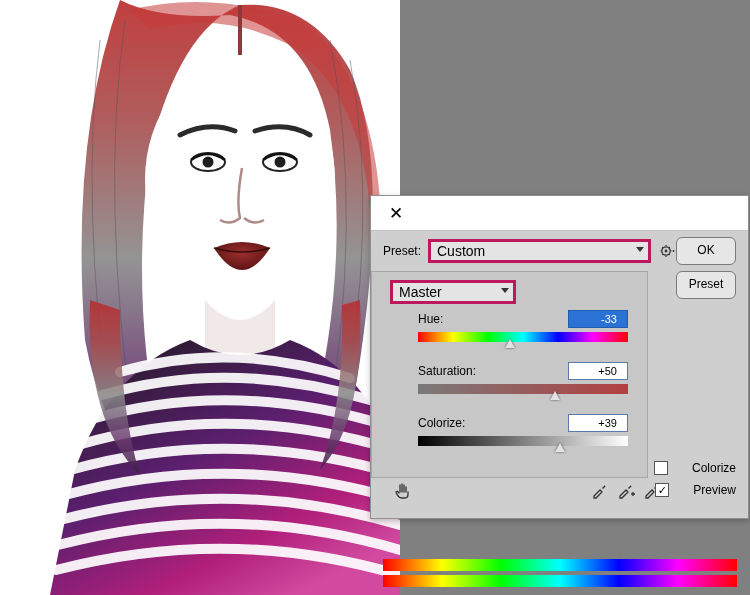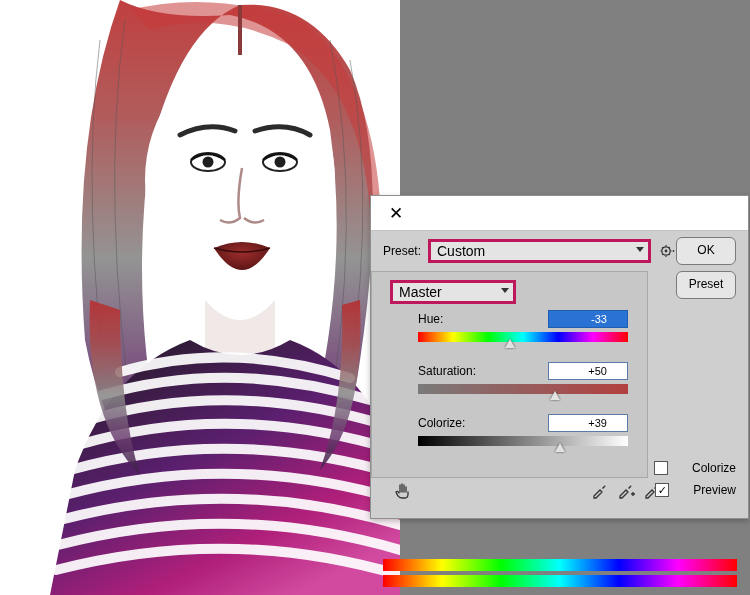--- a/index.html
+++ b/index.html
@@ -23,21 +23,21 @@
 .ok-btn,.cancel-btn{position:absolute;right:12px;width:58px;height:26px;background:#e6e6e6;border:1px solid #7a7a7a;border-radius:6px;text-align:center;line-height:24px;font-size:12px}
 .ok-btn{top:6px}
 .cancel-btn{top:40px}
 .inner{position:absolute;left:0;top:40px;width:275px;height:205px;border:1px solid #a8a8a8;background:#c7c7c7}
 .master{position:absolute;left:18px;top:8px;width:108px}
 .param{position:absolute;left:46px;width:210px}
 .param.hue{top:40px}
 .param.sat{top:92px}
 .param.lig{top:144px}
 .param .plbl{position:absolute;left:0;top:0}
-.param .val{position:absolute;right:0;top:-2px;width:38px;height:16px;border:1px solid #5a7aa8;background:#fff;text-align:right;padding:0 20px;font-size:11px;line-height:16px}
+.param .val{position:absolute;right:0;top:-2px;width:38px;height:16px;border:1px solid #5a7aa8;background:#fff;text-align:right;padding:0 10px;font-size:11px;line-height:16px}
 .param.hue .val{background:#2a72d4;color:#fff;border-color:#1f5daf}
 .param .track{position:absolute;left:0;top:20px;width:210px;height:10px}
 .param.hue .track{background:linear-gradient(90deg,#f00,#ff0,#0f0,#0ff,#00f,#f0f,#f00)}
 .param.sat .track{background:linear-gradient(90deg,#7a7a7a 0%,#b33f3f 100%)}
 .param.lig .track{background:linear-gradient(90deg,#000 0%,#808080 50%,#fff 100%)}
 .thumb{position:absolute;top:27px;width:0;height:0;border-left:5px solid transparent;border-right:5px solid transparent;border-bottom:9px solid #e2e2e2;filter:drop-shadow(0 0 1px #444)}
 .param.hue .thumb{left:87px}
 .param.sat .thumb{left:132px}
 .param.lig .thumb{left:137px}
 .hand{position:absolute;left:22px;top:250px;width:20px;height:20px;color:#333}

